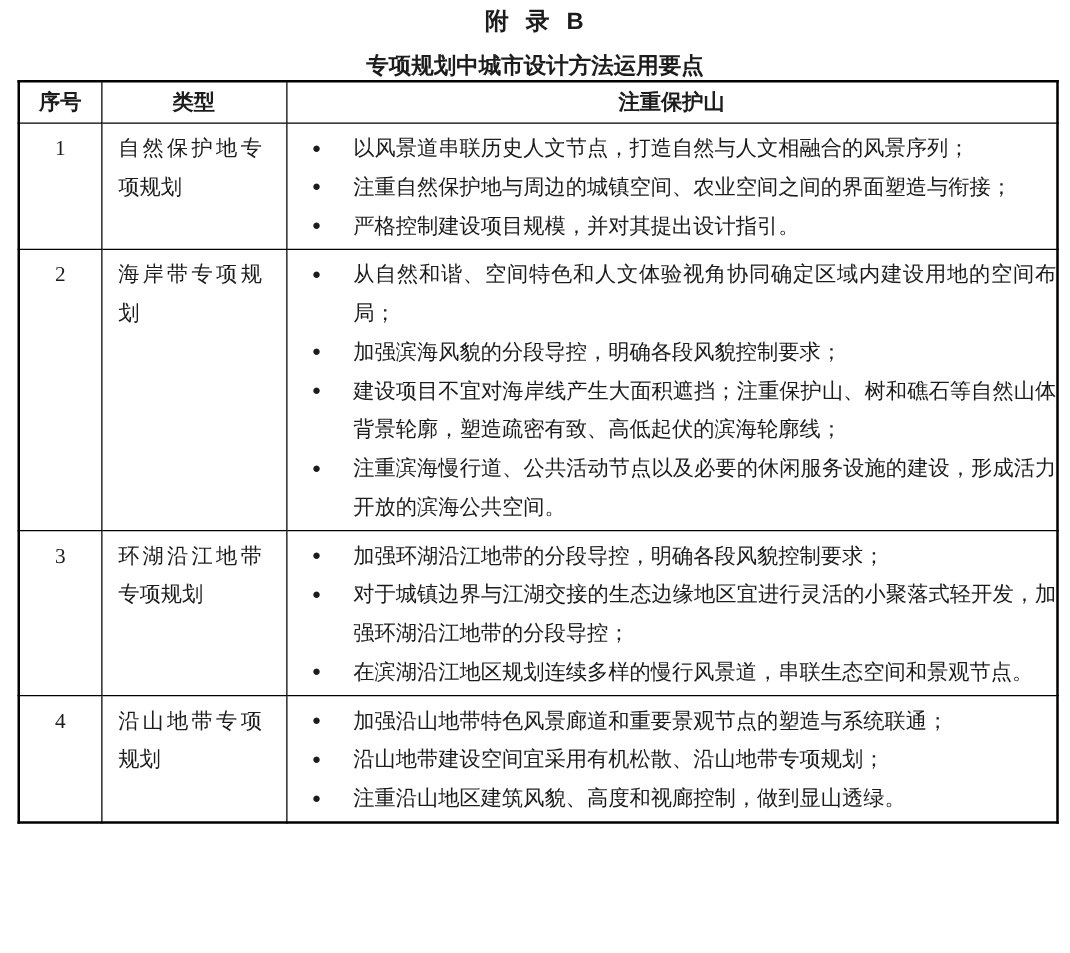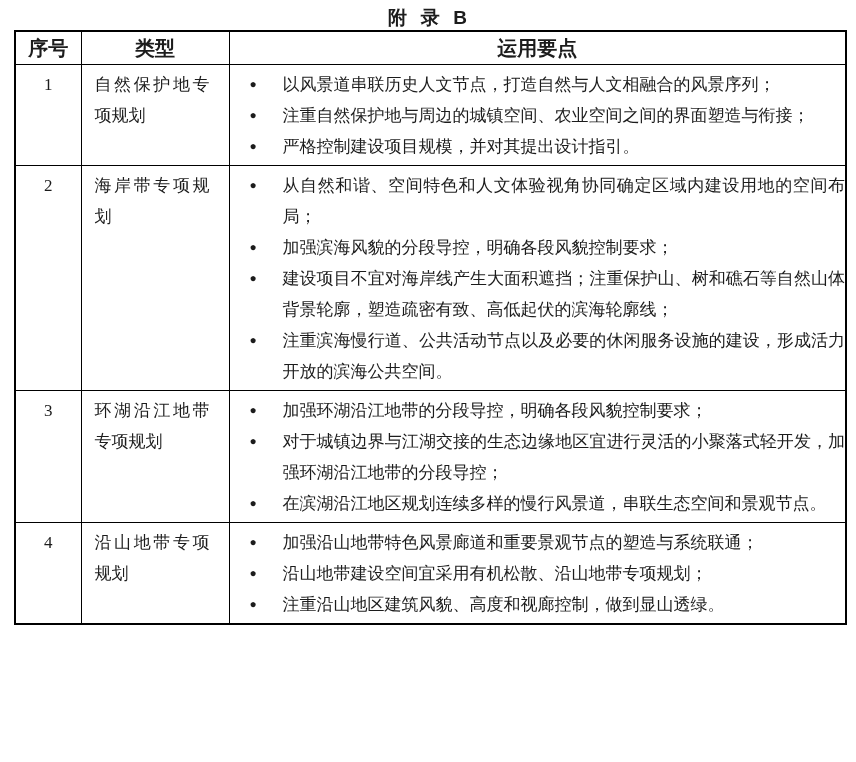--- a/index.html
+++ b/index.html
@@ -36,21 +36,21 @@
   .col-type { width: 148px; }
   .col-points { width: 617px; }
 
   .spec-table th, .spec-table td {
     border: 1px solid #000000;
     vertical-align: top;
   }
   .spec-table th {
     font-family: "Liberation Sans", "DejaVu Sans", sans-serif;
     font-weight: bold;
-    font-size: 20px;
+    font-size: 17px;
     line-height: 30px;
     height: 33px;
     text-align: center;
     padding: 1px 0;
   }
   .spec-table td { font-size: 17px; line-height: 31px; }
 
   td.cell-no { text-align: center; padding-top: 4px; }
   td.cell-type {
     padding: 4px 19px 4px 13px;
@@ -73,34 +73,35 @@
     text-justify: inter-character;
   }
 </style>
 </head>
 <body>
 
 <div class="page">
 
   <div class="doc-header">
     <div class="title-line1">附  录  B</div>
+    <div class="title-line3">专项规划中城市设计方法运用要点</div>
   </div>
 
 
   <table class="spec-table">
     <colgroup>
       <col class="col-no">
       <col class="col-type">
       <col class="col-points">
     </colgroup>
     <thead>
       <tr>
         <th>序号</th>
         <th>类型</th>
-        <th>运用要点</th>
+        <th>注重保护山</th>
       </tr>
     </thead>
     <tbody id="table-body">
         <tr>
           <td class="cell-no">1</td>
           <td class="cell-type">自然保护地专项规划</td>
           <td class="cell-points">
             <div class="bullet">
               <span class="dot">●</span>
               <span class="text">以风景道串联历史人文节点，打造自然与人文相融合的风景序列；</span>

